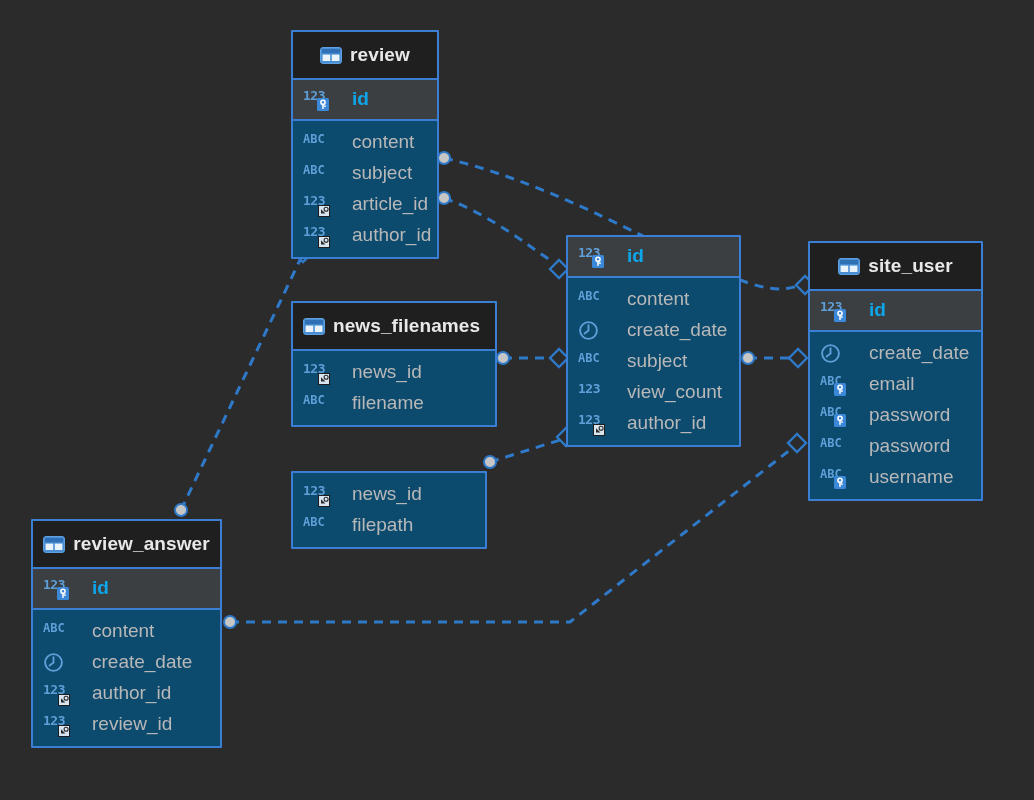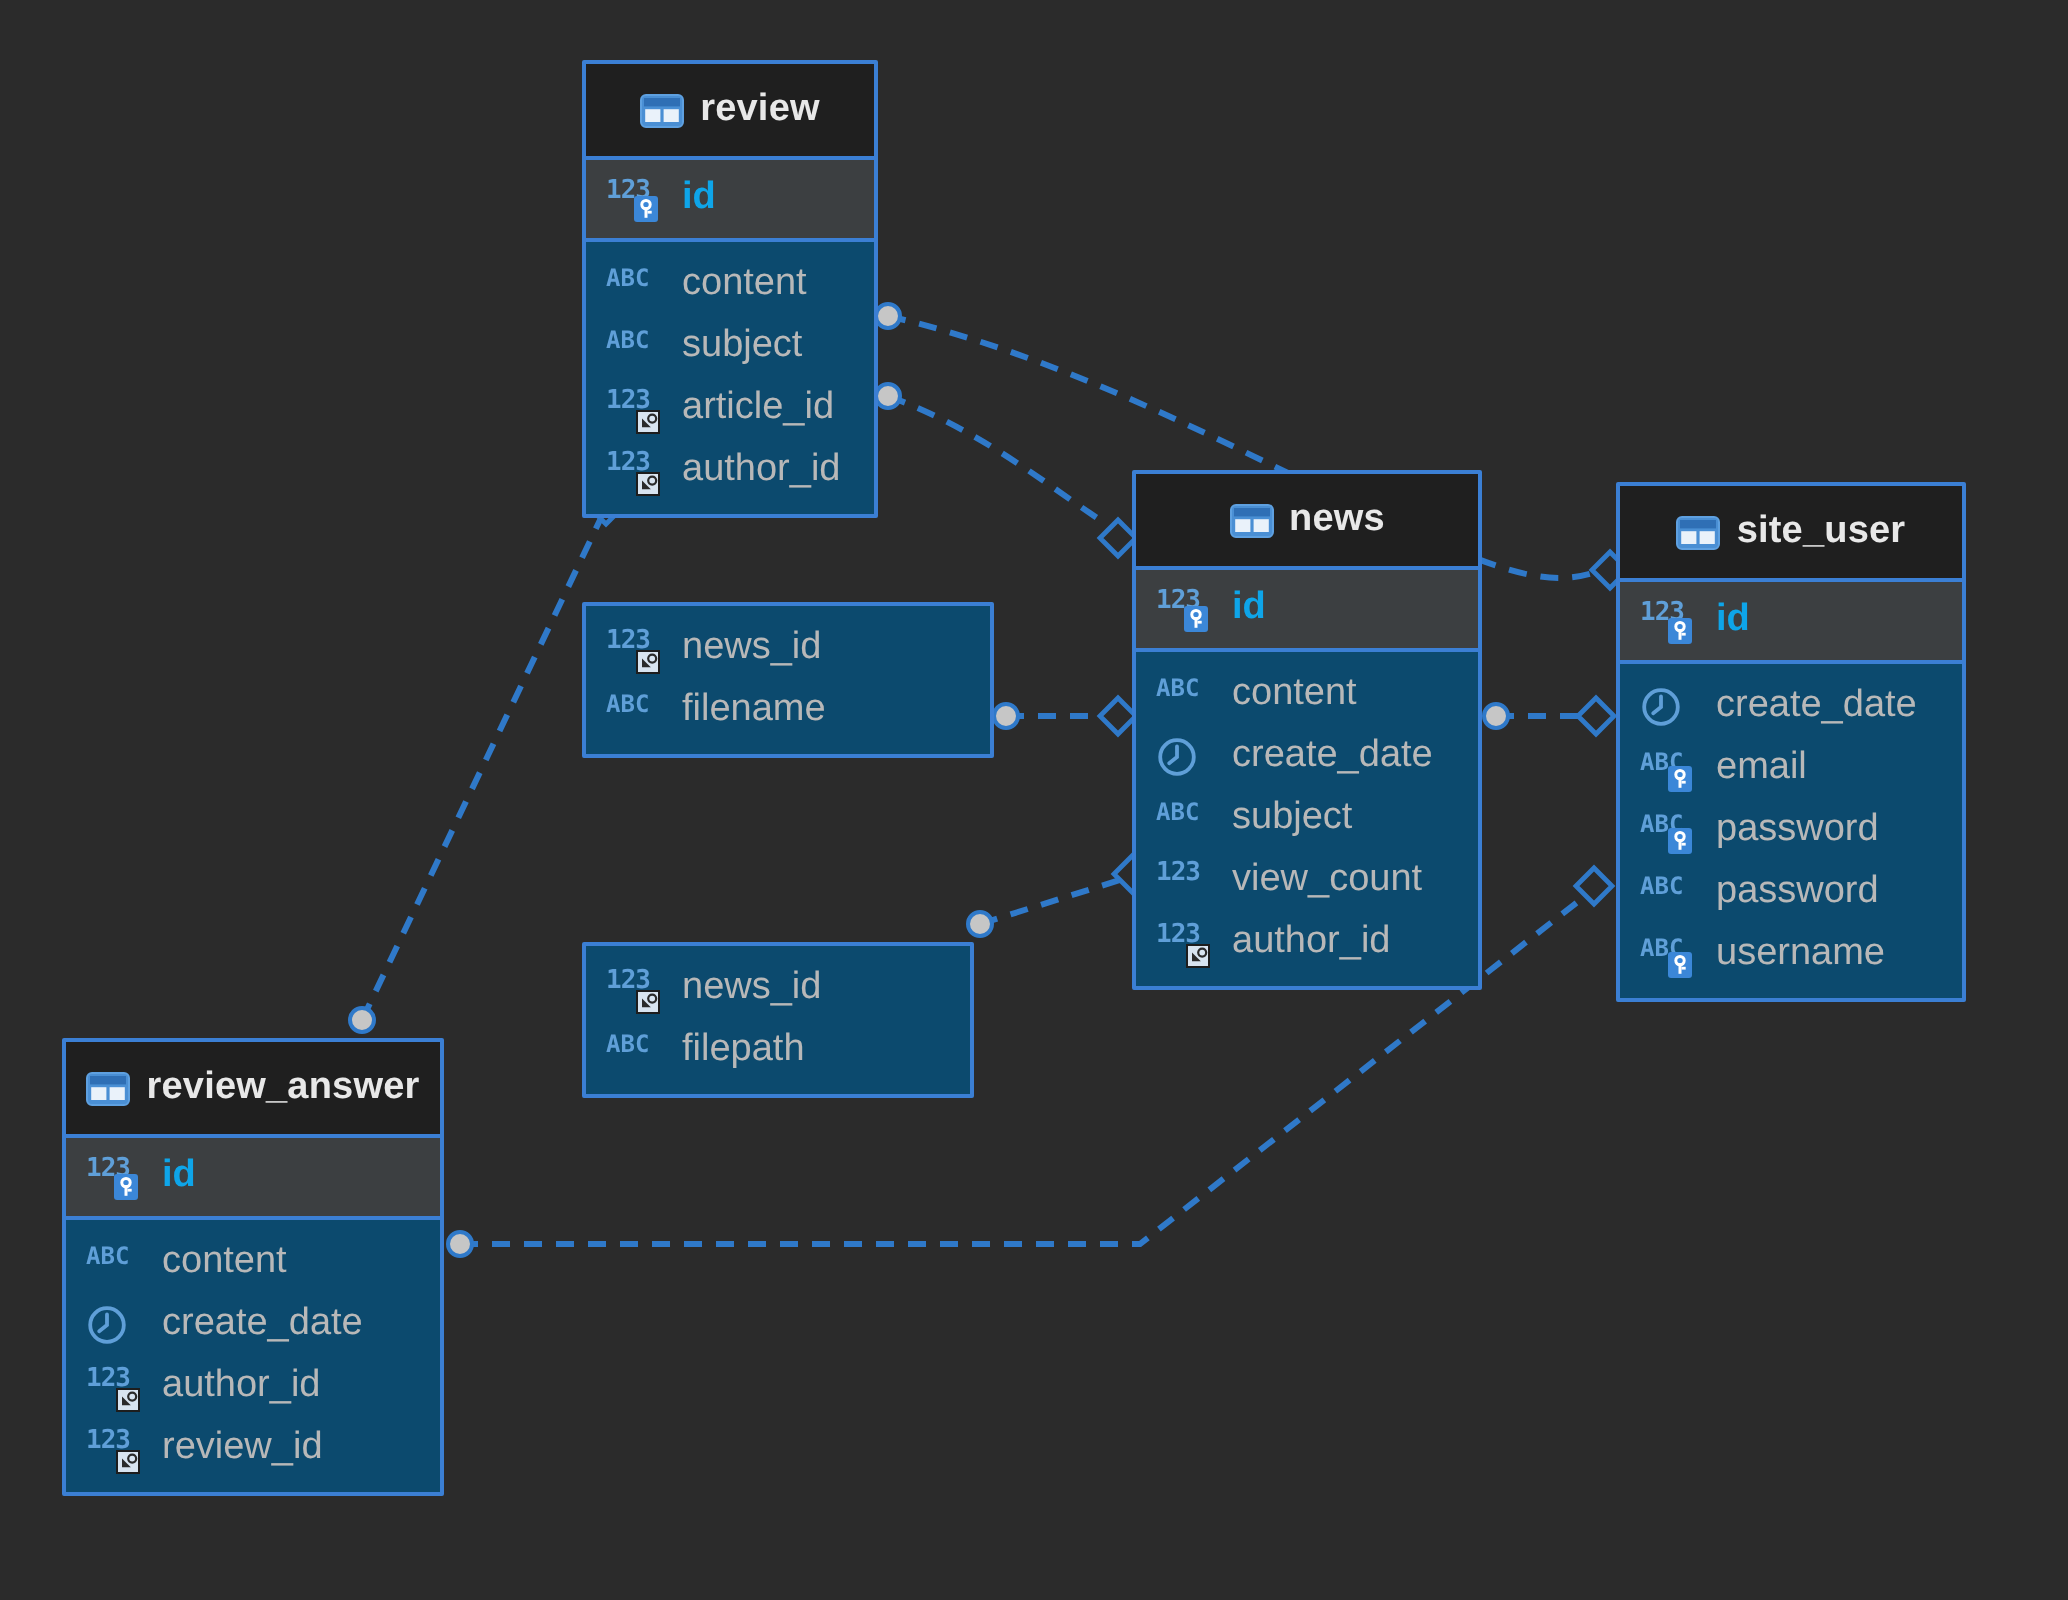--- a/index.html
+++ b/index.html
@@ -35,21 +35,21 @@
     color:#e8e8e8;font-size:19px;font-weight:bold;
     white-space:nowrap;letter-spacing:.1px;
   }
   .pk-section{
     background:#3c3f41;
     border-bottom:2px solid #3b7fd4;
     padding:3px 0 5px 0;
   }
   .body-section{background:#0c4a6e;padding:5px 0 7px 0;}
   .field-row{
-    display:flex;align-items:center;gap:13px;
+    display:flex;align-items:center;gap:24px;
     padding:1px 10px;height:31px;box-sizing:border-box;
   }
   .field-name{color:#b8b8b8;font-size:19px;white-space:nowrap;}
   .field-name.pk{color:#0ea5e9;font-weight:bold;}
 
   
   .ic{position:relative;flex:0 0 auto;display:inline-block;}
   .ic-table{width:22px;height:16px;}
   .ic-table svg{display:block;}
   .ic-type{width:25px;height:22px;}
@@ -169,73 +169,73 @@
               <rect x="0.5" y="0.5" width="11" height="11" fill="#d8e4f0" stroke="#1d1d1d" stroke-width="1"></rect>
               <path d="M3 8.6 L3 4.2 L7.4 8.6 Z" fill="#2a2a2a"></path>
               <circle cx="8.1" cy="4.3" r="2.0" fill="none" stroke="#2a2a2a" stroke-width="1.1"></circle>
             </svg>
           </span>
           <span class="field-name">author_id</span>
         </div>
       </div>
     </div>
     <div class="table-box" style="left: 291px; top: 301px; width: 206px;">
-      <div class="body-section">
-        <div class="field-row">
-          <span class="ic ic-type">
-            <span class="glyph">123</span>
-            <svg class="badge-fk" viewBox="0 0 12 12">
-              <rect x="0.5" y="0.5" width="11" height="11" fill="#d8e4f0" stroke="#1d1d1d" stroke-width="1"></rect>
-              <path d="M3 8.6 L3 4.2 L7.4 8.6 Z" fill="#2a2a2a"></path>
-              <circle cx="8.1" cy="4.3" r="2.0" fill="none" stroke="#2a2a2a" stroke-width="1.1"></circle>
-            </svg>
-          </span>
-          <span class="field-name">news_id</span>
-        </div>
-        <div class="field-row">
-          <span class="ic ic-type">
-            <span class="glyph abc">ABC</span>
-          </span>
-          <span class="field-name">filename</span>
-        </div>
-      </div>
-    </div>
-    <div class="table-box" style="left: 291px; top: 471px; width: 196px;">
-      <div class="body-section">
-        <div class="field-row">
-          <span class="ic ic-type">
-            <span class="glyph">123</span>
-            <svg class="badge-fk" viewBox="0 0 12 12">
-              <rect x="0.5" y="0.5" width="11" height="11" fill="#d8e4f0" stroke="#1d1d1d" stroke-width="1"></rect>
-              <path d="M3 8.6 L3 4.2 L7.4 8.6 Z" fill="#2a2a2a"></path>
-              <circle cx="8.1" cy="4.3" r="2.0" fill="none" stroke="#2a2a2a" stroke-width="1.1"></circle>
-            </svg>
-          </span>
-          <span class="field-name">news_id</span>
-        </div>
-        <div class="field-row">
-          <span class="ic ic-type">
-            <span class="glyph abc">ABC</span>
-          </span>
-          <span class="field-name">filepath</span>
-        </div>
-      </div>
-    </div>
-    <div class="table-box" style="left: 566px; top: 235px; width: 175px;">
-      <div class="tbl-header center">
+      <div class="tbl-header">
         <span class="ic ic-table">
           <svg width="22" height="17" viewBox="0 0 22 17">
             <rect x="0.5" y="0.5" width="21" height="16" rx="2.5" fill="#4a8fd4" stroke="#5ea0e0"></rect>
             <rect x="2" y="2" width="18" height="4.2" fill="#2f6fb5"></rect>
             <rect x="2.6" y="7.6" width="7.6" height="6.4" fill="#eaf2fa"></rect>
             <rect x="11.8" y="7.6" width="7.6" height="6.4" fill="#eaf2fa"></rect>
           </svg>
         </span>
-        <span class="tbl-title">news</span>
-      </div>
+        <span class="tbl-title">news_filenames</span>
+      </div>
+      <div class="body-section">
+        <div class="field-row">
+          <span class="ic ic-type">
+            <span class="glyph">123</span>
+            <svg class="badge-fk" viewBox="0 0 12 12">
+              <rect x="0.5" y="0.5" width="11" height="11" fill="#d8e4f0" stroke="#1d1d1d" stroke-width="1"></rect>
+              <path d="M3 8.6 L3 4.2 L7.4 8.6 Z" fill="#2a2a2a"></path>
+              <circle cx="8.1" cy="4.3" r="2.0" fill="none" stroke="#2a2a2a" stroke-width="1.1"></circle>
+            </svg>
+          </span>
+          <span class="field-name">news_id</span>
+        </div>
+        <div class="field-row">
+          <span class="ic ic-type">
+            <span class="glyph abc">ABC</span>
+          </span>
+          <span class="field-name">filename</span>
+        </div>
+      </div>
+    </div>
+    <div class="table-box" style="left: 291px; top: 471px; width: 196px;">
+      <div class="body-section">
+        <div class="field-row">
+          <span class="ic ic-type">
+            <span class="glyph">123</span>
+            <svg class="badge-fk" viewBox="0 0 12 12">
+              <rect x="0.5" y="0.5" width="11" height="11" fill="#d8e4f0" stroke="#1d1d1d" stroke-width="1"></rect>
+              <path d="M3 8.6 L3 4.2 L7.4 8.6 Z" fill="#2a2a2a"></path>
+              <circle cx="8.1" cy="4.3" r="2.0" fill="none" stroke="#2a2a2a" stroke-width="1.1"></circle>
+            </svg>
+          </span>
+          <span class="field-name">news_id</span>
+        </div>
+        <div class="field-row">
+          <span class="ic ic-type">
+            <span class="glyph abc">ABC</span>
+          </span>
+          <span class="field-name">filepath</span>
+        </div>
+      </div>
+    </div>
+    <div class="table-box" style="left: 566px; top: 235px; width: 175px;">
       <div class="pk-section">
         <div class="field-row">
           <span class="ic ic-type">
             <span class="glyph">123</span>
             <svg class="badge-key" viewBox="0 0 12 13">
               <rect x="0" y="0" width="12" height="13" rx="1.5" fill="#3b87d8"></rect>
               <circle cx="6" cy="4.3" r="2.1" fill="none" stroke="#ffffff" stroke-width="1.5"></circle>
               <rect x="5.25" y="5.6" width="1.5" height="5.3" fill="#ffffff"></rect>
               <rect x="6.75" y="7.4" width="2.1" height="1.4" fill="#ffffff"></rect>
             </svg>

